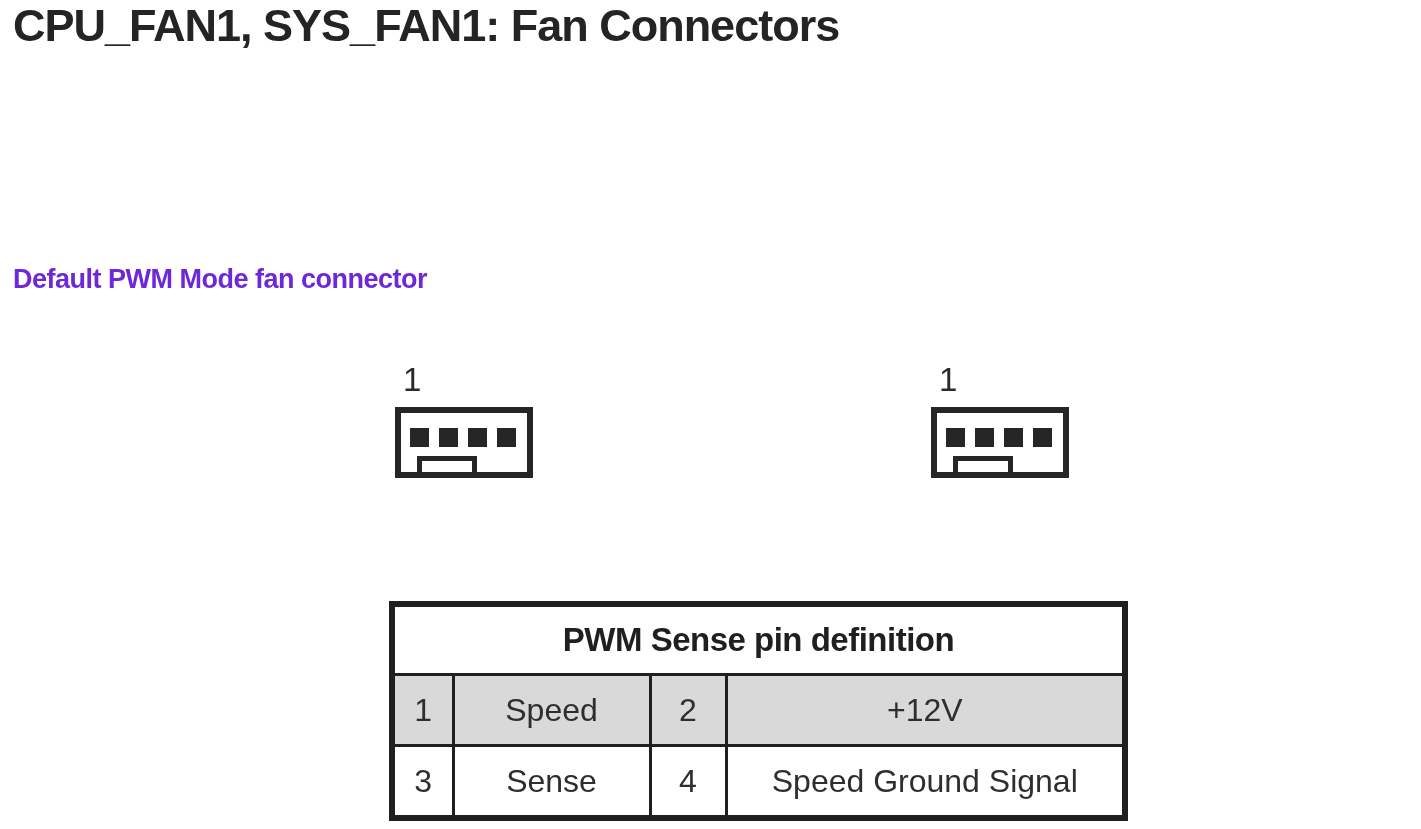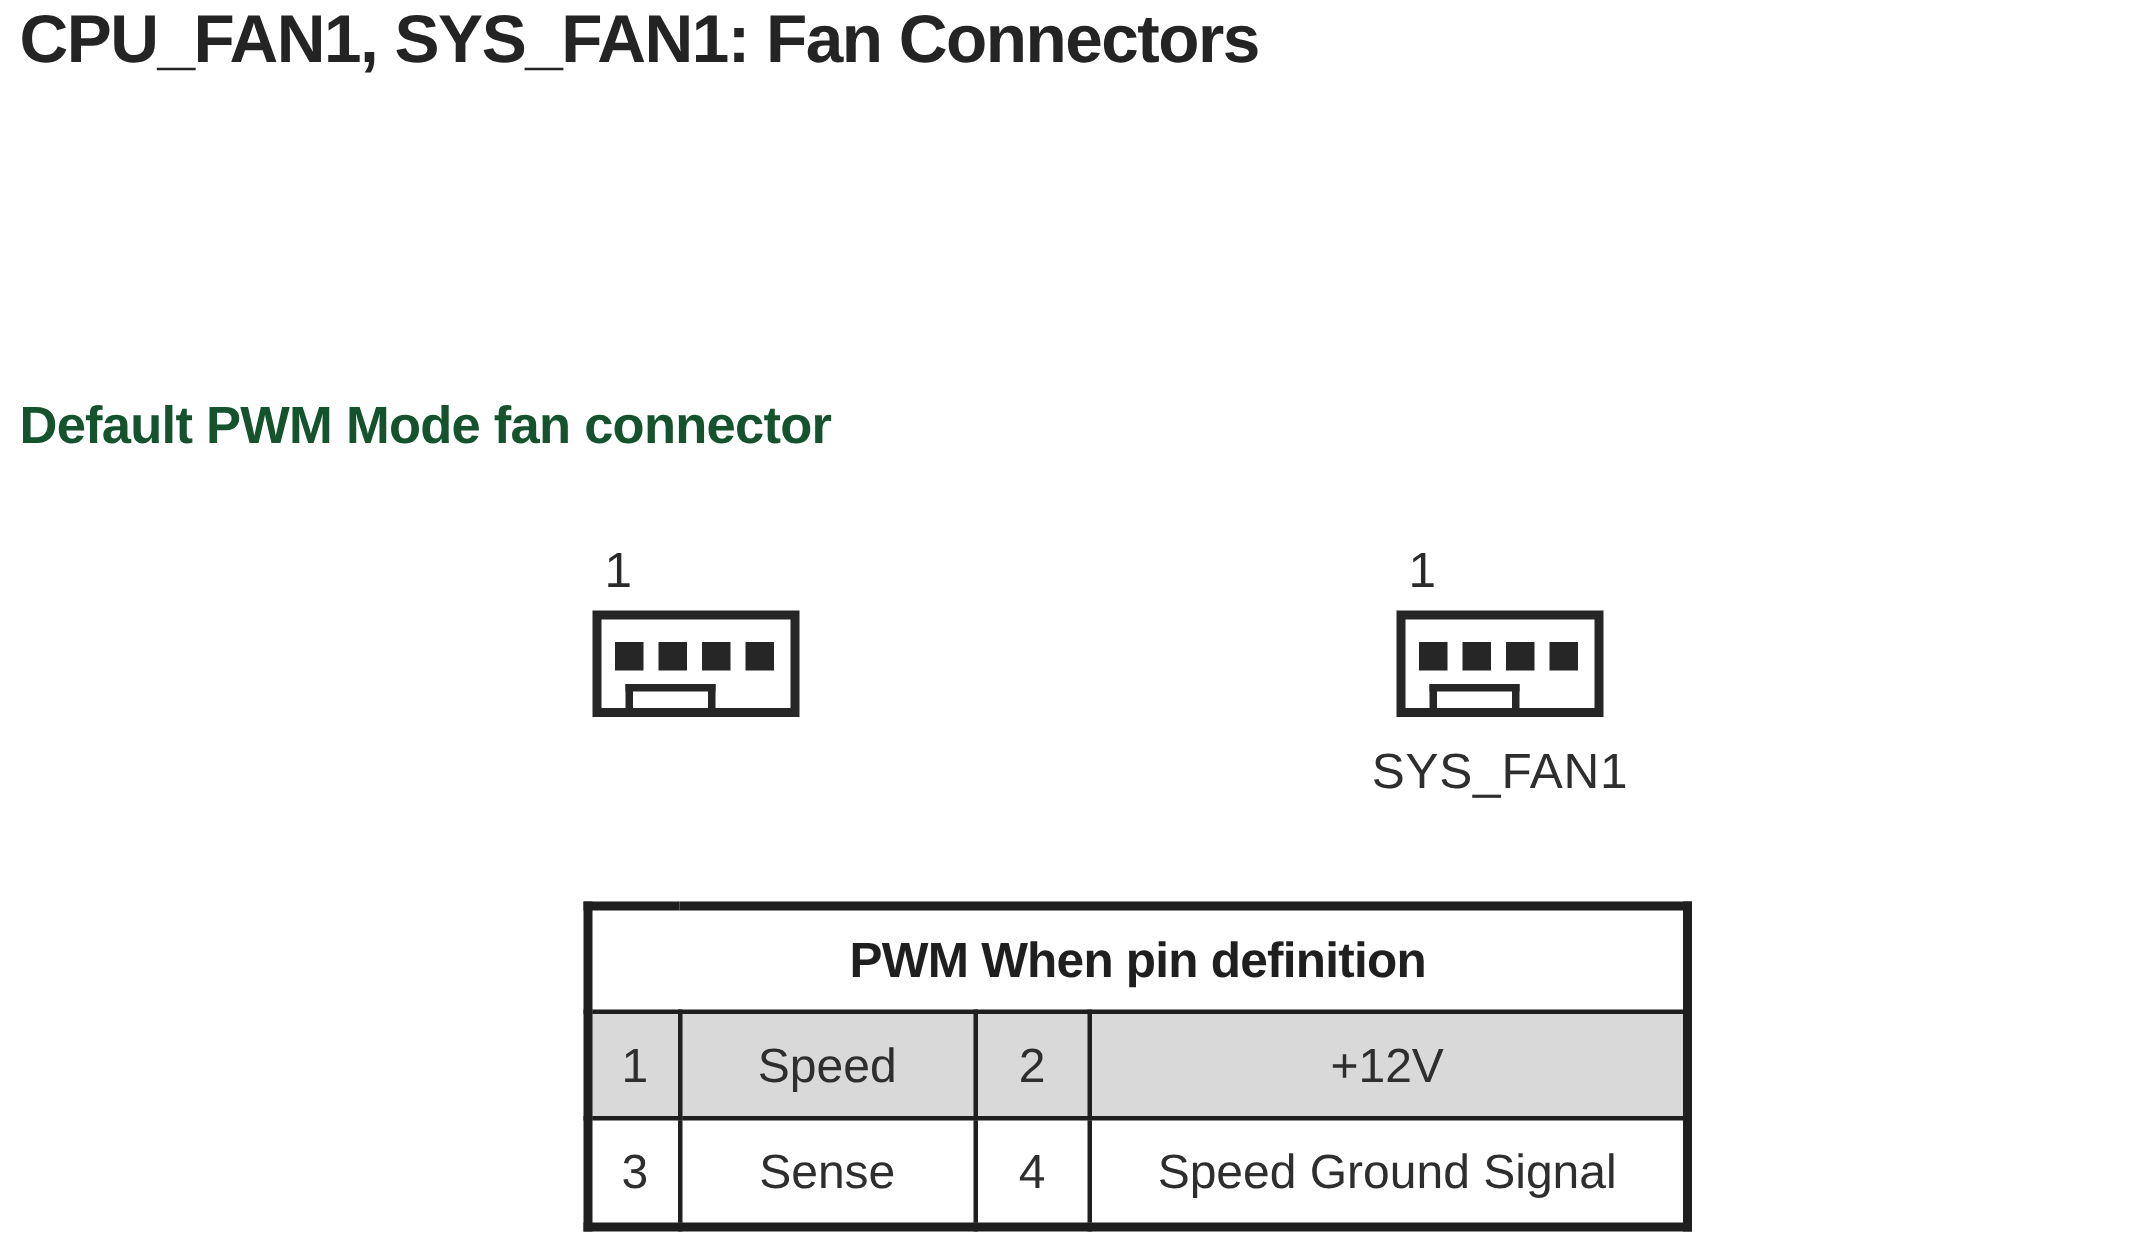--- a/index.html
+++ b/index.html
@@ -30,24 +30,24 @@
     font-size: 31px;
     line-height: 40px;
     letter-spacing: -0.3px;
     color: #3d3d3d;
     white-space: pre-line;
   }
   .subtitle {
     position: absolute;
     left: 13px; top: 264px;
     margin: 0;
-    font-size: 35px;
+    font-size: 27px;
     font-weight: bold;
     letter-spacing: -0.5px;
-    color: #14532d;
+    color: #6d28d9;
   }
 
   
   .connector {
     position: absolute;
     top: 407px;
     width: 138px;
   }
   .connector.cpu { left: 395px; }
   .connector.sys { left: 931px; }
@@ -152,33 +152,32 @@
     <span class="pin-one">1</span>
     <div class="conn-box">
       <div class="pins">
         <span class="pin"></span>
         <span class="pin"></span>
         <span class="pin"></span>
         <span class="pin"></span>
       </div>
       <div class="notch"></div>
     </div>
-    <div class="conn-label">SYS_FAN1</div>
   </div>
 
   <table class="pin-table">
     <colgroup>
       <col class="c1">
         <col class="c2">
         <col class="c3">
         <col class="c4">
     </colgroup>
     <thead>
       <tr>
-        <th colspan="4">PWM When pin definition</th>
+        <th colspan="4">PWM Sense pin definition</th>
       </tr>
     </thead>
     <tbody>
       <tr class="shaded">
         <td>1</td>
         <td>Speed</td>
         <td>2</td>
         <td>+12V</td>
       </tr>
       <tr>

